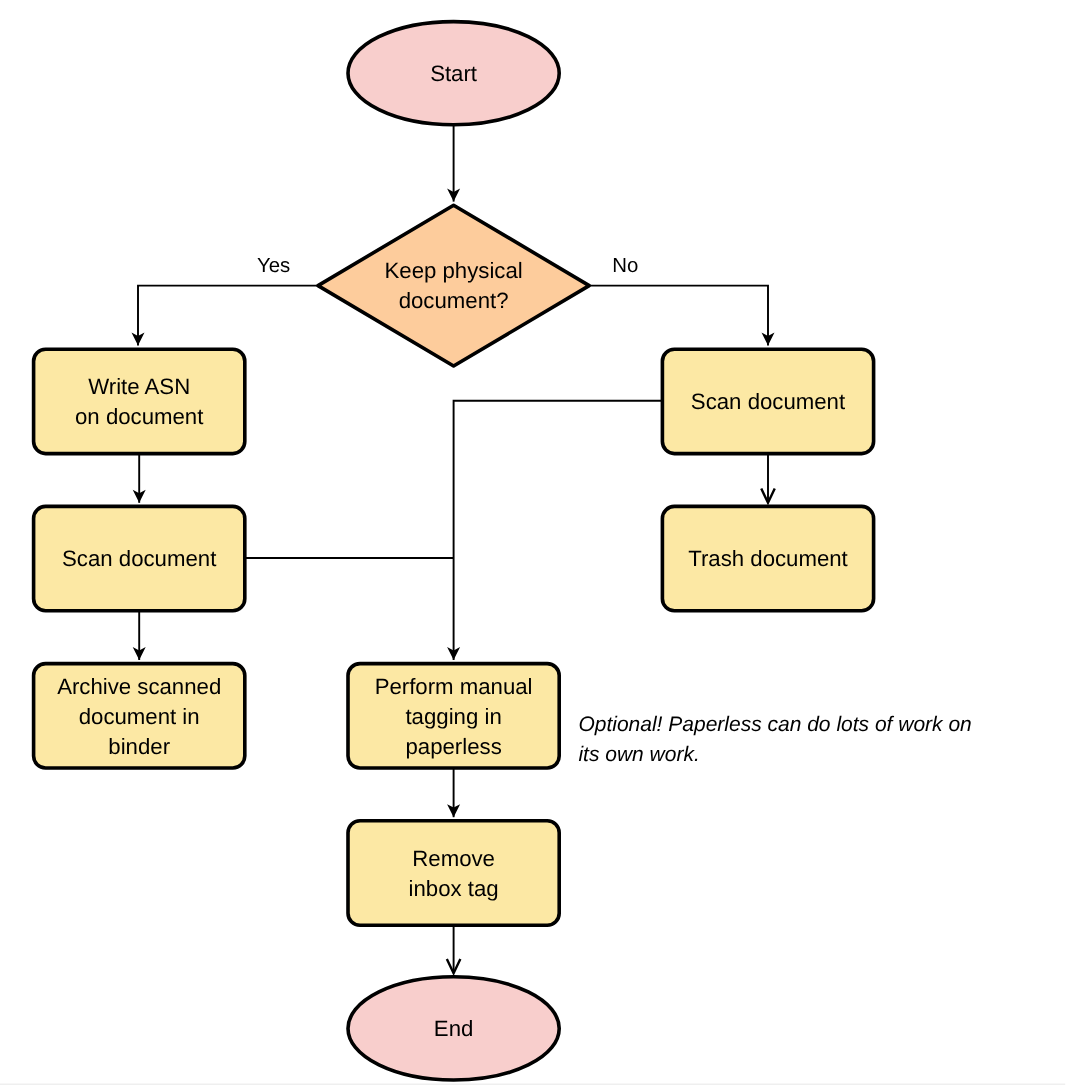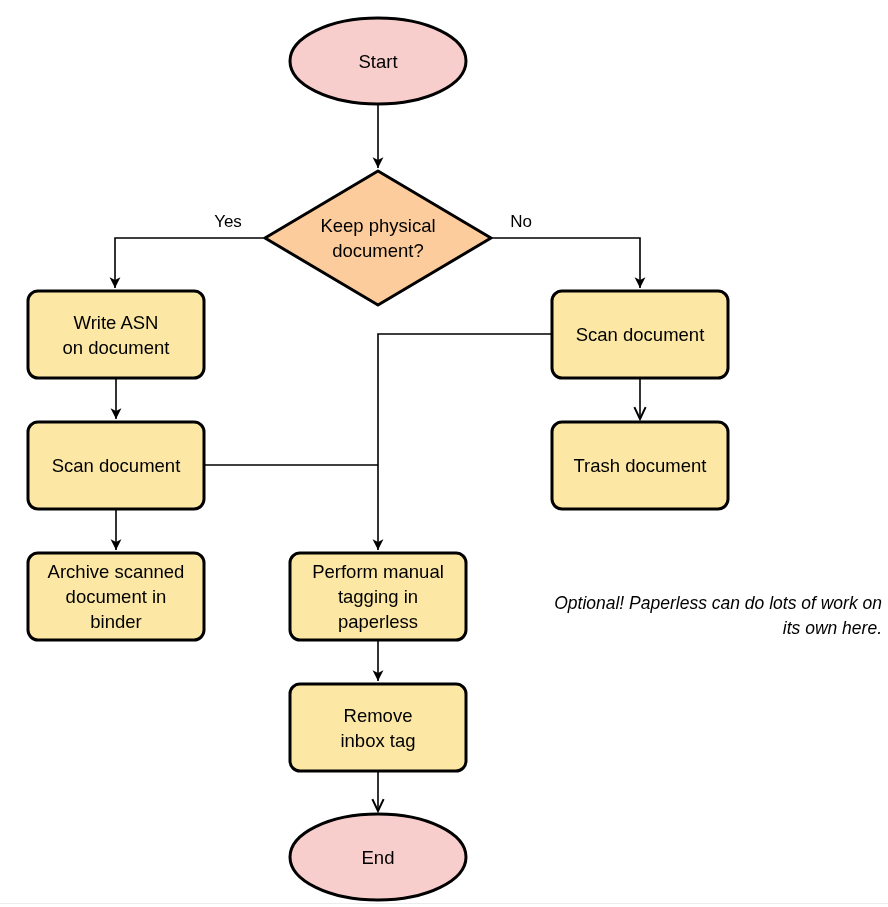--- a/index.html
+++ b/index.html
@@ -18,21 +18,20 @@
   .edge-label { font-family: "Liberation Sans", sans-serif; font-size: 17px; fill: #000000; text-anchor: middle; }
   .annotation {
     position: absolute;
     left: 482px;
     top: 591px;
     width: 400px;
     font-style: italic;
     font-size: 17.5px;
     line-height: 25px;
     color: #000000;
-    text-align: right;
   }
   .ann-line { display: block; }
   .bottom-divider {
     position: absolute;
     left: 0; top: 903px;
     width: 100%; height: 1px;
     background: #ececec;
   }
 </style>
 </head>
@@ -100,16 +99,16 @@
           <text x="378" text-anchor="middle" class="node-text"><tspan x="378" y="721.5">Remove</tspan><tspan x="378" y="746.5">inbox tag</tspan></text>
         </g>
         <g>
           <ellipse cx="378" cy="857" rx="88" ry="43" class="node-shape" fill="#f8cecc" stroke="#000000"></ellipse>
           <text x="378" text-anchor="middle" class="node-text"><tspan x="378" y="863.5">End</tspan></text>
         </g>
       </g>
     </svg>
   <div class="annotation">
     <span class="ann-line">Optional! Paperless can do lots of work on</span>
-    <span class="ann-line">its own here.</span>
+    <span class="ann-line">its own work.</span>
   </div>
   <div class="bottom-divider"></div>
 </div>
 
 </body></html>

